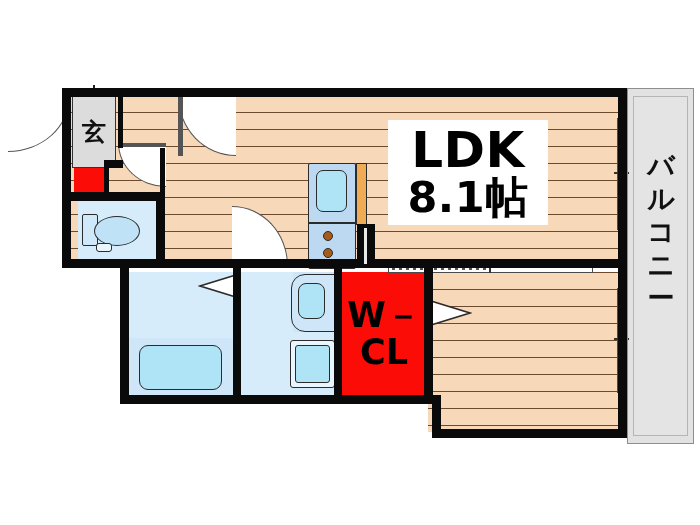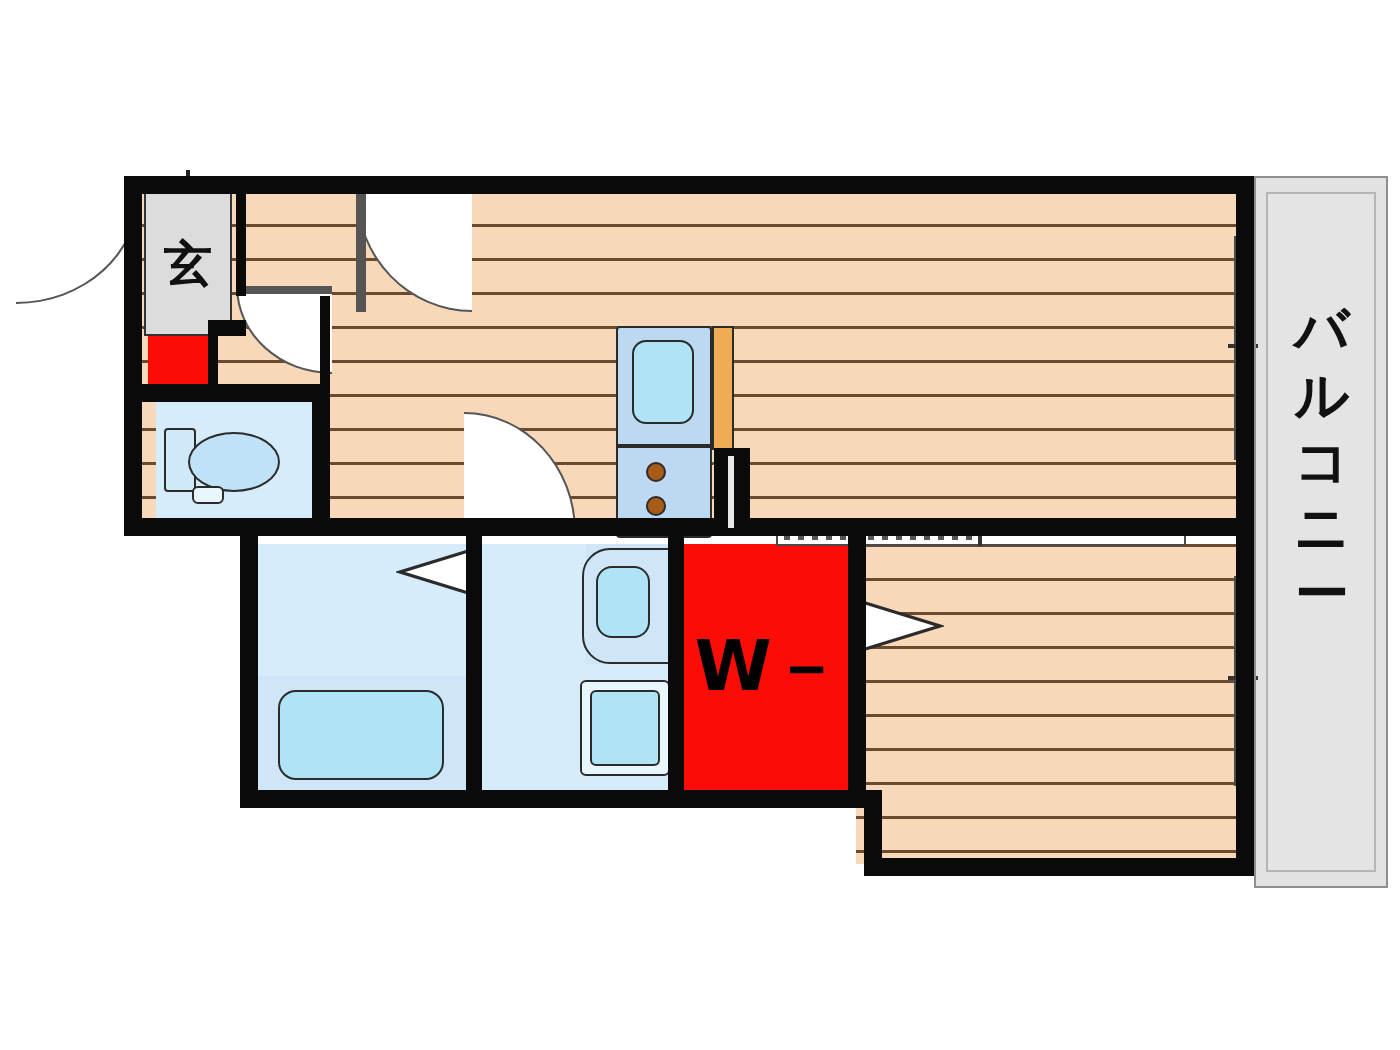--- a/index.html
+++ b/index.html
@@ -80,20 +80,21 @@
   <div class="abs floor-water2" style="left:128px;top:338px;width:105px;height:59px;"></div>
 
   <div class="abs floor-water" style="left:240px;top:272px;width:98px;height:125px;"></div>
   <div class="abs floor-water2" style="left:293px;top:272px;width:45px;height:60px;"></div>
 
   <div class="abs floor-water" style="left:78px;top:200px;width:78px;height:62px;"></div>
 
   <div class="abs floor-red" style="left:340px;top:272px;width:88px;height:125px;"></div>
   <div class="abs label-wcl" style="left:340px;top:278px;width:88px;height:112px;">
     <span>W－</span>
+    <span>CL</span>
   </div>
 
   <div class="abs floor-genkan" style="left:72px;top:96px;width:44px;height:72px;"></div>
   <div class="abs genkan-ch" style="left:72px;top:96px;width:44px;height:72px;">
     <span>玄</span>
   </div>
   <div class="abs floor-red" style="left:74px;top:168px;width:30px;height:28px;"></div>
 
   <div class="abs swing sw-br" style="left:8px;top:96px;width:62px;height:56px;border-left:none;border-top:none;background:#fff;"></div>
   <div class="abs" style="left:66px;top:96px;width:4px;height:56px;background:#555;"></div>
@@ -183,15 +184,19 @@
 
   <div class="abs wall" style="left:334px;top:265px;width:8px;height:135px;"></div>
 
   <div class="abs wall" style="left:424px;top:265px;width:9px;height:135px;"></div>
 
   <div class="abs wall" style="left:357px;top:224px;width:18px;height:44px;"></div>
   <div class="abs" style="left:364px;top:228px;width:3px;height:36px;background:#e8e8e8;"></div>
 
   <div class="abs" style="left:627px;top:88px;width:67px;height:356px;border:1.4px solid #8e8e8e;"></div>
 
+  <div class="abs label" style="left:388px;top:120px;width:160px;height:105px;">
+    <span class="l1">LDK</span>
+    <span class="l2">8.1帖</span>
+  </div>
 
 
 </div>
 
 </body></html>

